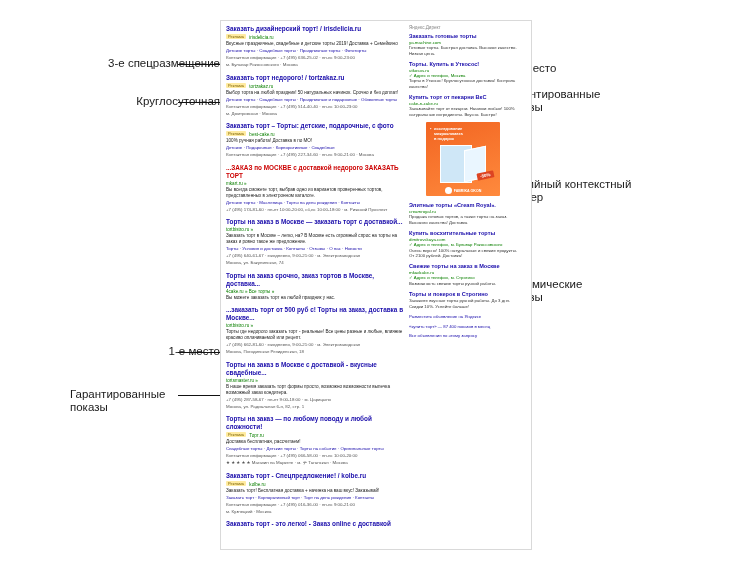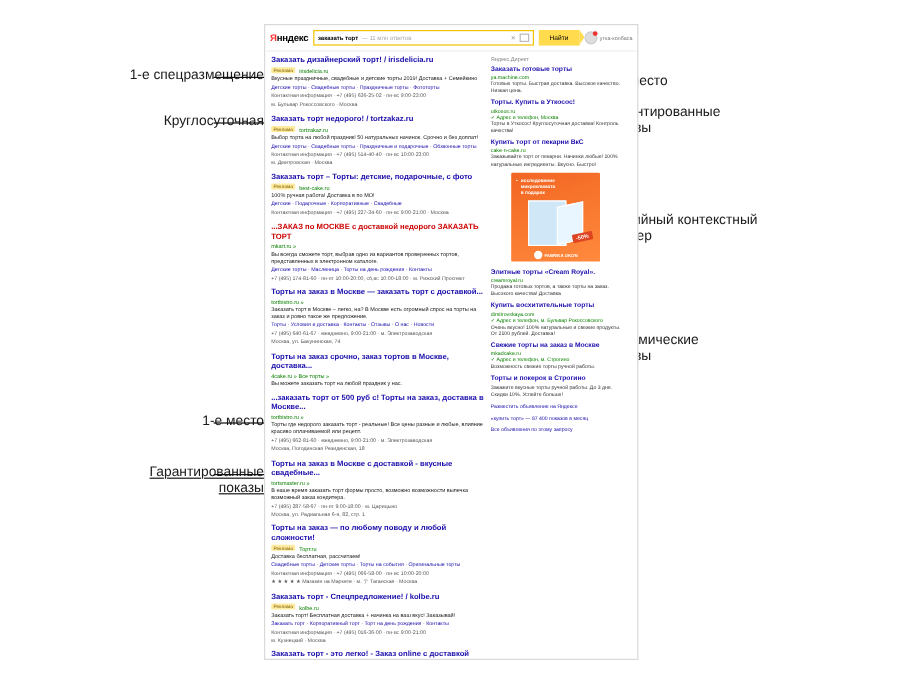--- a/index.html
+++ b/index.html
@@ -78,37 +78,37 @@
          padding:1px 3px;transform:rotate(-12deg);border-radius:1px;}
   .blogo{position:absolute;left:0;right:0;bottom:2px;display:flex;align-items:center;justify-content:center;gap:2px;}
   .blogo .c{width:7px;height:7px;border-radius:50%;background:#fff;}
   .blogo .t{font-size:3.6px;color:#fff;font-weight:bold;}
 
   .side-foot{font-size:4.3px;color:#1a0dab;line-height:5.6px;margin-top:4px;}
 </style>
 </head>
 <body>
 
-<div class="ann" style="left:70px;top:57px;width:150px;text-align:right;">1-е спецразмещение</div>
+<div class="ann" style="left:70px;top:57px;width:150px;text-align:right;">3-е спецразмещение</div>
 <div class="leader" style="left:178px;top:64px;width:60px;"></div>
 <div class="arrow r" style="left:238px;top:61px;"></div>
 
 <div class="ann" style="left:70px;top:95px;width:150px;text-align:right;">Круглосуточная</div>
 <div class="leader" style="left:178px;top:102px;width:60px;"></div>
 <div class="arrow r" style="left:238px;top:99px;"></div>
 
 <div class="brk left" style="left:241px;top:46px;width:5px;height:22px;"></div>
 <div class="brk left" style="left:241px;top:68px;width:5px;height:62px;"></div>
 
 <div class="ann" style="left:80px;top:345px;width:140px;text-align:right;">1-е место</div>
 <div class="leader" style="left:178px;top:352px;width:60px;"></div>
 <div class="arrow r" style="left:238px;top:349px;"></div>
 <div class="brk left" style="left:241px;top:344px;width:5px;height:20px;"></div>
 
-<div class="ann" style="left:70px;top:388px;width:150px;text-align:right;text-decoration:underline;">Гарантированные
+<div class="ann" style="left:70px;top:388px;width:150px;">Гарантированные
 показы</div>
 <div class="leader" style="left:178px;top:395px;width:60px;"></div>
 <div class="arrow r" style="left:238px;top:392px;"></div>
 <div class="brk left" style="left:241px;top:366px;width:5px;height:90px;"></div>
 
 <div class="ann" style="left:505px;top:62px;width:180px;">1-е место</div>
 <div class="leader" style="left:478px;top:69px;width:25px;"></div>
 <div class="arrow l" style="left:473px;top:66px;"></div>
 <div class="brk right" style="left:474px;top:48px;width:5px;height:26px;"></div>
 
@@ -124,36 +124,20 @@
 <div class="arrow l" style="left:473px;top:182px;"></div>
 
 <div class="ann" style="left:505px;top:278px;width:180px;">Динамические
 показы</div>
 <div class="leader" style="left:478px;top:285px;width:25px;"></div>
 <div class="arrow l" style="left:473px;top:282px;"></div>
 <div class="brk right" style="left:474px;top:232px;width:5px;height:104px;"></div>
 
 <div id="serp">
 
-  <div class="serp-head">
-    <div class="ylogo"><span class="yr">Я</span><span>н</span>ндекс</div>
-    <div class="searchbox">
-      <span class="sb-q">заказать торт</span>
-      <span class="sb-hint">— 11 млн ответов</span>
-      <span class="sb-icons">
-        <span class="sb-x">✕</span>
-        <span class="sb-kbd"></span>
-      </span>
-    </div>
-    <div class="findbtn">Найти</div>
-    <div class="user">
-      <div class="uava"></div>
-      <div class="uname">утка-колбаса</div>
-    </div>
-  </div>
 
   <div class="serp-body">
 
     <div class="col-main">
 
       <div class="res">
         <div class="res-t">Заказать дизайнерский торт! / irisdelicia.ru</div>
         <div class="res-url">
           <span class="badge">Реклама</span>
           <span>irisdelicia.ru</span>

